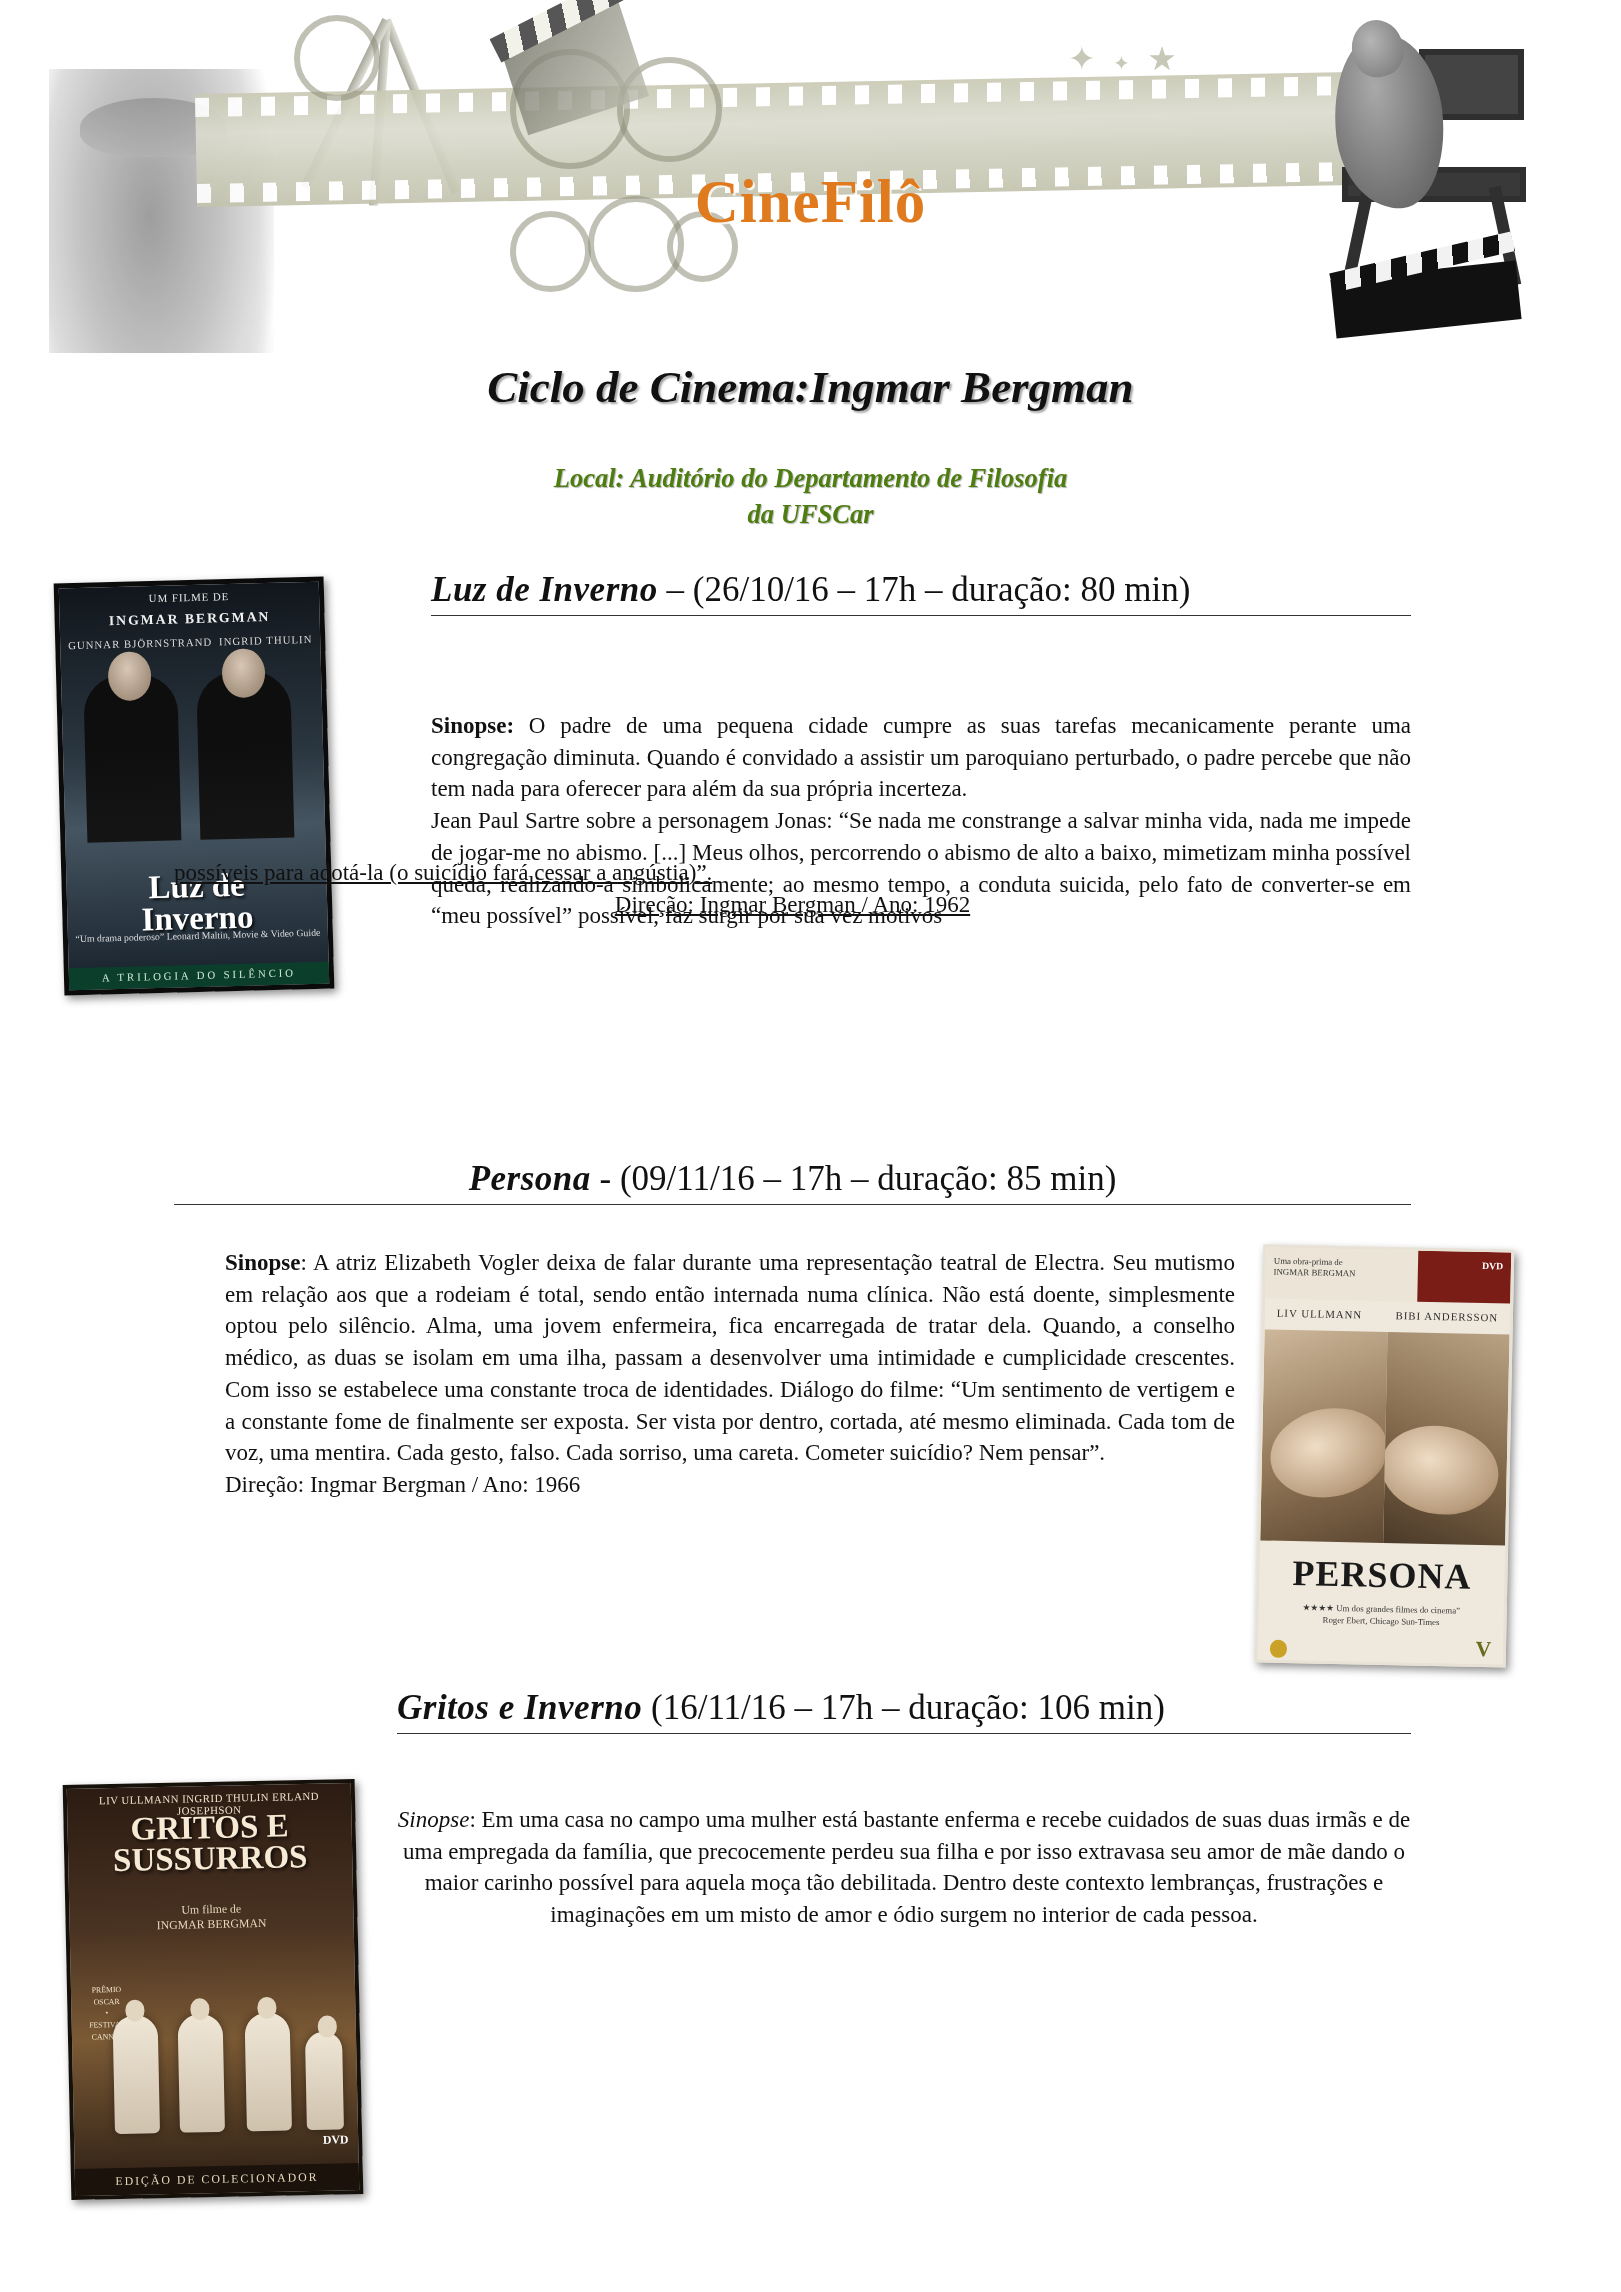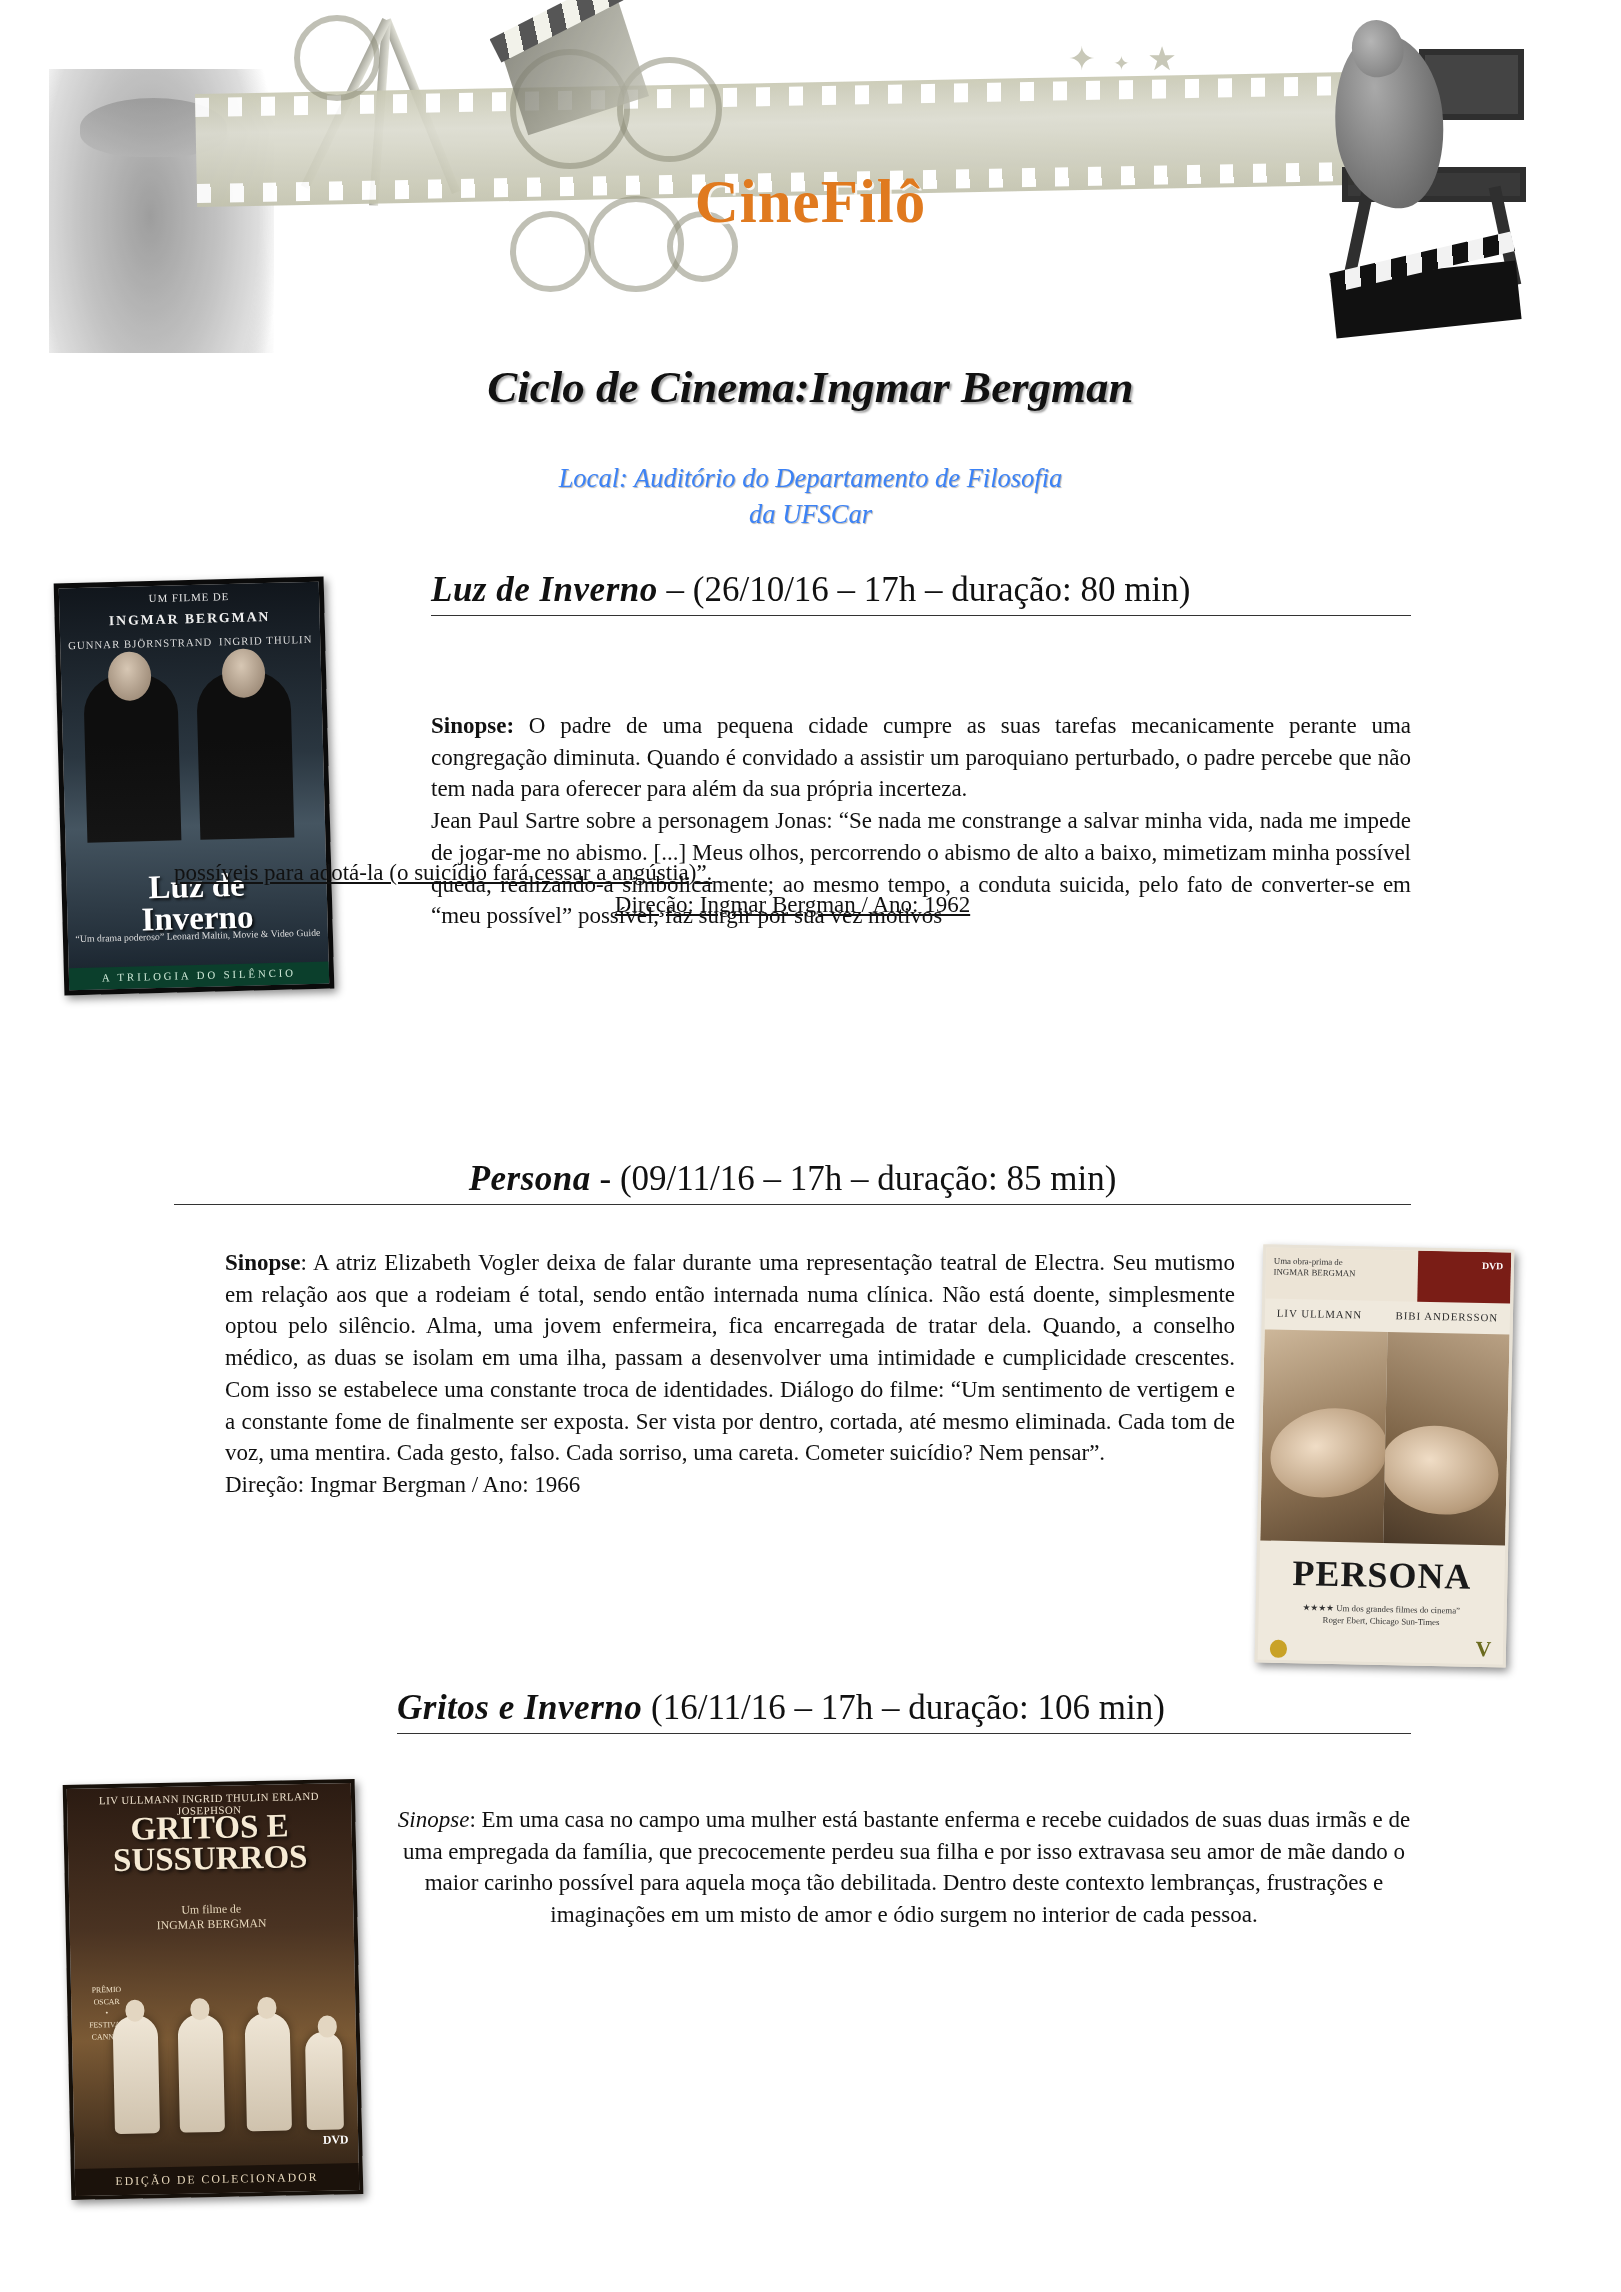--- a/index.html
+++ b/index.html
@@ -196,24 +196,24 @@
     color: #111;
     text-shadow: 2px 2px 2px rgba(0,0,0,.35);
   }
   .place {
     position: absolute;
     left: 0; right: 0;
     top: 461px;
     text-align: center;
     font-family: "Liberation Serif", serif;
     font-style: italic;
-    font-weight: normal;
+    font-weight: bold;
     font-size: 26.5px;
     line-height: 1.35;
-    color: #3b82f6;
+    color: #4d7c0f;
     text-shadow: 1px 1px 1px rgba(0,0,0,.3);
   }
 
   
   .film-heading {
     font-family: "Liberation Serif", serif;
     font-size: 35px;
     line-height: 1.28;
     color: #111;
   }

